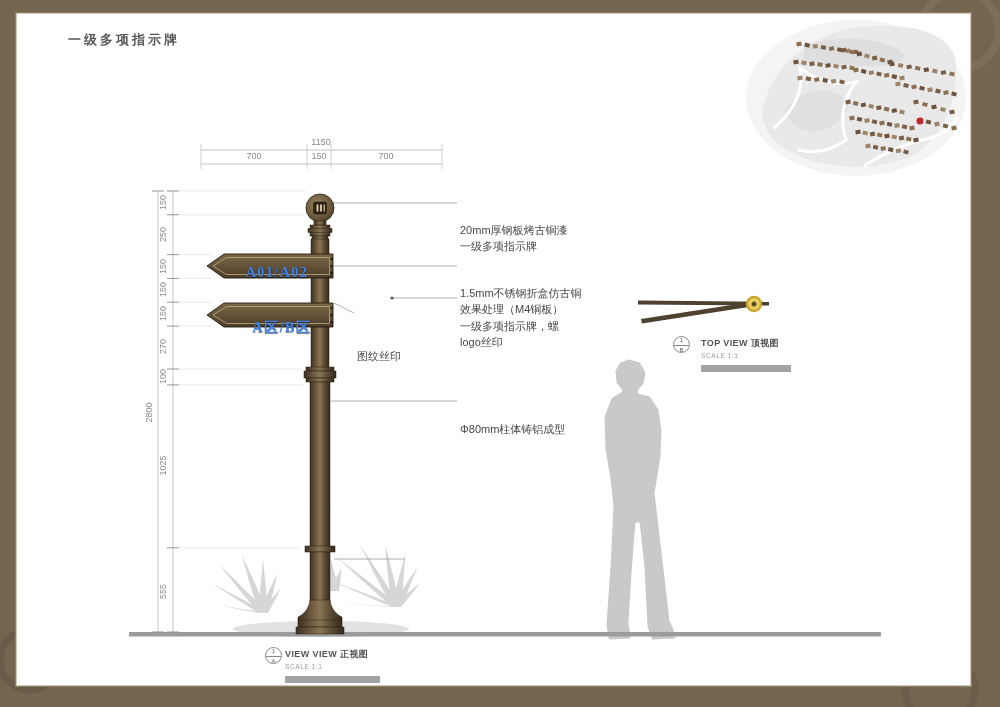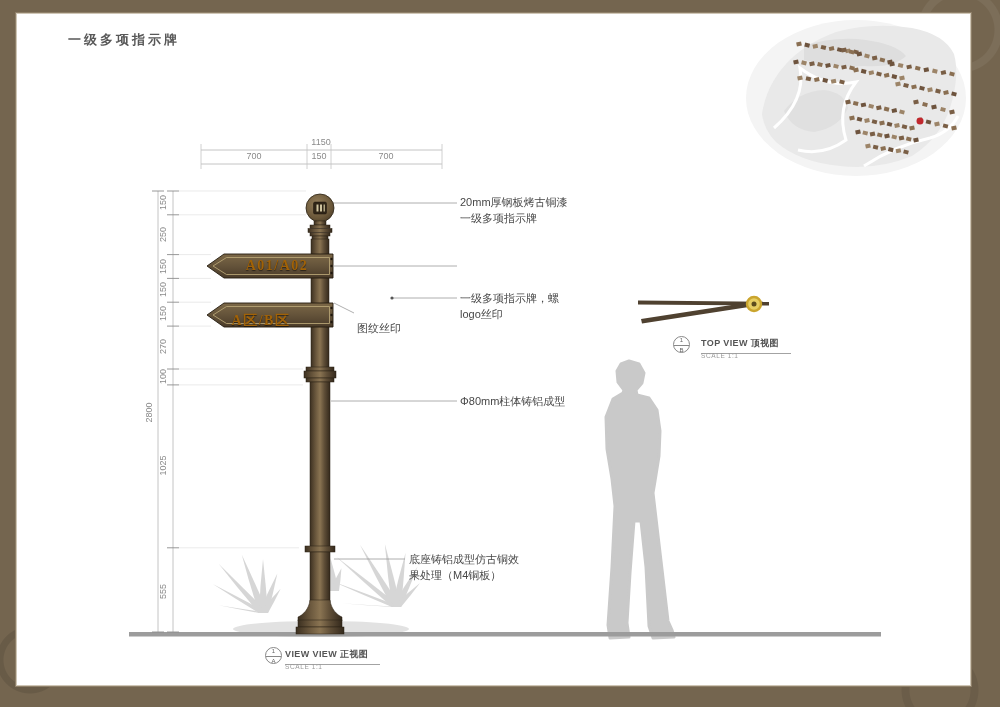--- a/index.html
+++ b/index.html
@@ -10,31 +10,31 @@
       radial-gradient(circle at 960px 30px, transparent 34px, rgba(255,255,255,.06) 35px, rgba(255,255,255,.06) 42px, transparent 43px),
       radial-gradient(circle at 30px 660px, transparent 26px, rgba(0,0,0,.10) 27px, rgba(0,0,0,.10) 33px, transparent 34px),
       radial-gradient(circle at 940px 690px, transparent 30px, rgba(0,0,0,.08) 31px, rgba(0,0,0,.08) 38px, transparent 39px);
     font-family:"Liberation Sans","DejaVu Sans",sans-serif;}
   #sheet{position:absolute;left:15px;top:12px;right:28px;bottom:20px;background:#fff;
     border:1px solid #8e7f68; box-shadow:inset 0 0 0 1px #cfc6b6;}
   .abs{position:absolute;}
   #page-title{position:absolute;left:52px;top:18px;font-size:13px;font-weight:bold;color:#585858;letter-spacing:3px;}
   .dim{position:absolute;font:9px/11px "Liberation Sans","DejaVu Sans",sans-serif;color:#8a8a8a;text-align:center;white-space:nowrap;}
   .vdim{transform:rotate(-90deg);}
-  .ann{position:absolute;font:11px/15.5px "Liberation Sans","DejaVu Sans",sans-serif;color:#474747;white-space:nowrap;}
+  .ann{position:absolute;font:11px/15.5px "Liberation Sans","DejaVu Sans",sans-serif;color:#474747;white-space:nowrap;margin-top:28px;}
   .plabel{position:absolute;width:104px;display:flex;align-items:center;justify-content:center;
-    font:bold 14px "Liberation Serif","DejaVu Serif",serif;color:#a16207;letter-spacing:1.5px;
-    text-shadow:0 1px 1px rgba(0,0,0,.55);}
+    font:bold 14px "Liberation Serif","DejaVu Serif",serif;color:#3b82f6;letter-spacing:1.5px;
+    text-shadow:0 1px 1px rgba(0,0,0,.55);margin-top:7px;}
   .refc{position:absolute;width:15px;height:15px;border:1px solid #888;border-radius:50%;color:#666;
     font:6px/7px "Liberation Sans",sans-serif;display:flex;flex-direction:column;background:#fff;}
   .refc span{flex:1;display:flex;justify-content:center;}
   .refc span:first-child{border-bottom:1px solid #888;align-items:flex-end;padding-bottom:1px;}
   .refc span:last-child{align-items:flex-start;padding-top:1px;}
   .vtitle{position:absolute;font:bold 9px/11px "Liberation Sans","DejaVu Sans",sans-serif;color:#555;
-    border-bottom:1px solid #a3a3a3;padding:0 12px 4px 0;white-space:nowrap;letter-spacing:.4px;}
+    border-bottom:7px solid #a3a3a3;padding:0 12px 16px 0;white-space:nowrap;letter-spacing:.4px;}
   .vscale{position:absolute;font:6.5px/8px "Liberation Sans",sans-serif;color:#999;letter-spacing:.6px;white-space:nowrap;}
 </style>
 </head>
 <body>
 
 <div id="frame">
  <div id="sheet">
 
   <div id="page-title">一级多项指示牌</div>
 
@@ -280,21 +280,21 @@
 
     <g>
       <polygon points="637,299.5 768,300.8 768,304.6 637,303.5" fill="#4f4130"></polygon>
       <polygon points="640,318 750,301 751,305.5 641,322.5" fill="#4f4130"></polygon>
       <circle cx="753" cy="303" r="7" fill="#e7cf63" stroke="#caa52e" stroke-width="2.4"></circle>
       <circle cx="753" cy="303" r="2.5" fill="#5d4d1e"></circle>
     </g>
   </svg>
 
   <div class="plabel" style="left:209px;top:242px;height:22px">A01/A02</div>
-  <div class="plabel" style="left:193px;top:291px;height:34px">A区/B区</div>
+  <div class="plabel" style="left:214px;top:291px;height:34px">A区/B区</div>
 
   <div class="dim" style="left:275px;top:124px;width:60px">1150</div>
   <div class="dim" style="left:208px;top:138px;width:60px">700</div>
   <div class="dim" style="left:273px;top:138px;width:60px">150</div>
   <div class="dim" style="left:340px;top:138px;width:60px">700</div>
 
   <div class="dim vdim" style="left:98px;top:394px;width:70px">2800</div>
   <div class="dim vdim" style="left:125px;top:184px;width:44px">150</div>
   <div class="dim vdim" style="left:125px;top:216px;width:44px">250</div>
   <div class="dim vdim" style="left:125px;top:248px;width:44px">150</div>
@@ -302,34 +302,34 @@
   <div class="dim vdim" style="left:125px;top:295px;width:44px">150</div>
   <div class="dim vdim" style="left:125px;top:328px;width:44px">270</div>
   <div class="dim vdim" style="left:125px;top:358px;width:44px">100</div>
   <div class="dim vdim" style="left:125px;top:447px;width:44px">1025</div>
   <div class="dim vdim" style="left:125px;top:573px;width:44px">555</div>
 
   <div class="ann" style="left:444px;top:182px">
     <div>20mm厚钢板烤古铜漆</div>
     <div>一级多项指示牌</div>
   </div>
+  <div class="ann" style="left:444px;top:245px">
+    <div>1.5mm不锈钢折盒仿古铜</div>
+    <div>效果处理（M4铜板）</div>
+  </div>
   <div class="ann" style="left:444px;top:278px">
     <div>一级多项指示牌，螺</div>
     <div>logo丝印</div>
   </div>
   <div class="ann" style="left:341px;top:308px">
     <div>图纹丝印</div>
   </div>
   <div class="ann" style="left:444px;top:381px">
     <div>Φ80mm柱体铸铝成型</div>
   </div>
-  <div class="ann" style="left:393px;top:539px">
-    <div>底座铸铝成型仿古铜效</div>
-    <div>果处理（M4铜板）</div>
-  </div>
 
   <div class="refc" style="left:249px;top:634px">
     <span>1</span>
         <span>A</span>
   </div>
   <div class="vtitle" style="left:269px;top:636px">VIEW VIEW 正视图</div>
   <div class="vscale" style="left:269px;top:650px">SCALE 1:1</div>
 
   <div class="refc" style="left:657px;top:323px">
     <span>1</span>

